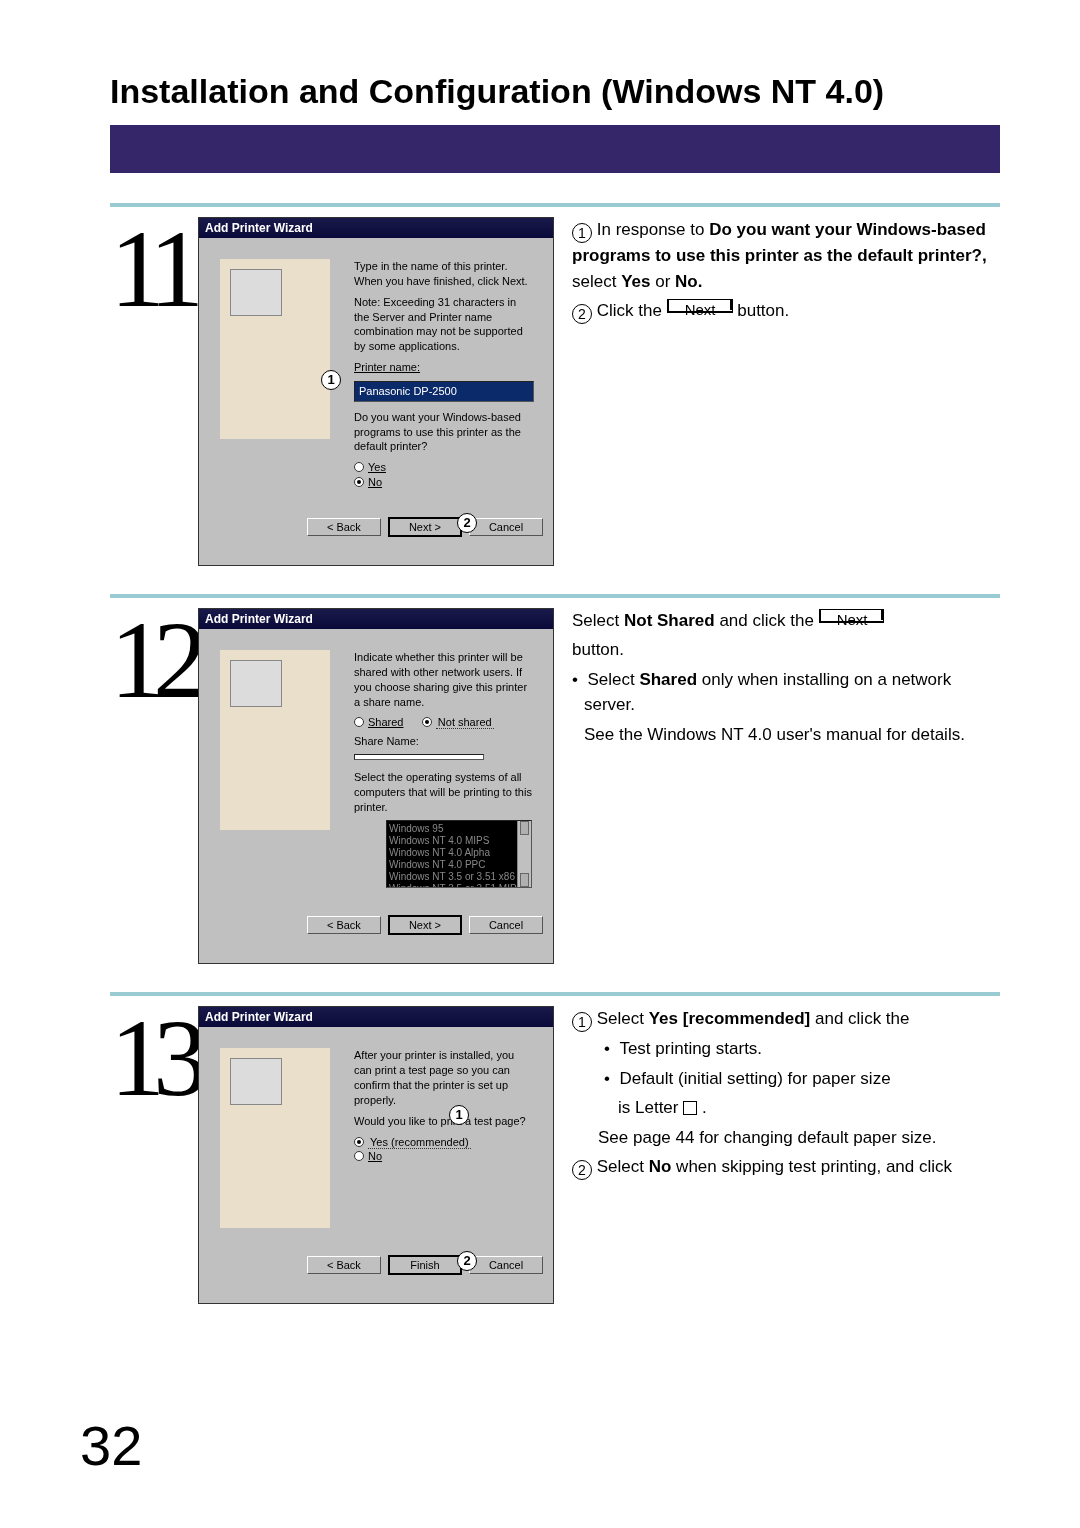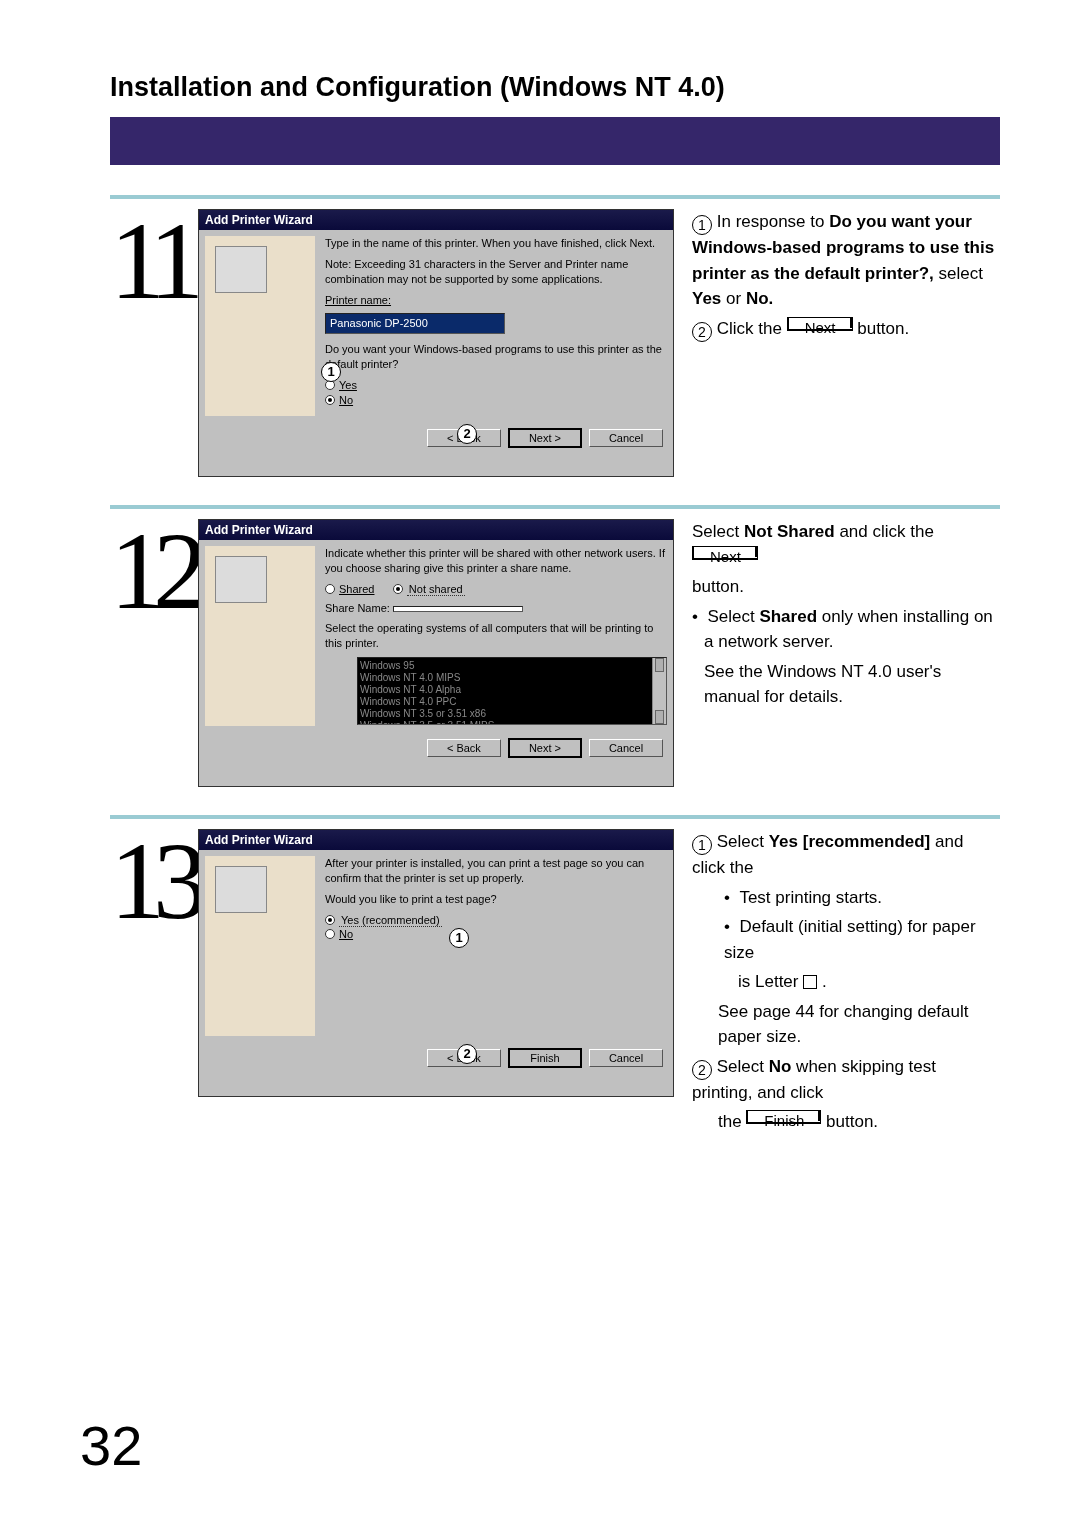--- a/index.html
+++ b/index.html
@@ -8,21 +8,21 @@
     height: 1528px;
     background: #fff;
     font-family: Arial, Helvetica, sans-serif;
     color: #000;
     position: relative;
   }
   .page {
     padding: 72px 80px 40px 110px;
   }
   .title {
-    font-size: 27px;
+    font-size: 34px;
     font-weight: bold;
     margin-bottom: 14px;
   }
   .purple-bar {
     height: 48px;
     background: #35266a;
     margin-bottom: 30px;
   }
   .step-row {
     border-top: 4px solid #9acbd3;
@@ -34,21 +34,21 @@
     font-family: "Times New Roman", serif;
     font-size: 110px;
     line-height: 0.8;
     font-weight: 400;
     width: 88px;
     flex-shrink: 0;
     letter-spacing: -12px;
     padding-top: 8px;
   }
   .dialog-col {
-    width: 476px;
+    width: 356px;
     flex-shrink: 0;
   }
   .desc-col {
     flex: 1;
     padding-left: 18px;
     font-size: 17px;
     line-height: 1.5;
   }
   .desc-col p { margin-bottom: 4px; }
   .circ {
@@ -96,22 +96,22 @@
   }
   .dlg-title {
     background: linear-gradient(#1a1a4a,#0a0a3a);
     color: #fff;
     font-weight: bold;
     padding: 3px 6px;
     font-size: 12px;
   }
   .dlg-body {
     display: flex;
-    padding: 6px;
-    gap: 10px;
+    padding: 21px;
+    gap: 24px;
   }
   .dlg-img {
     width: 110px;
     height: 180px;
     background: #eadfca;
     position: relative;
     flex-shrink: 0;
   }
   .dlg-img::after{
     content:"";
@@ -318,23 +318,18 @@
       <p style="padding-left:46px;">
         <span>is Letter </span><span class="checkbox-draw"></span><span> .</span>
       </p>
       <p style="padding-left:26px;">
         <span>See page </span><span>44</span><span> for changing default paper size.</span>
       </p>
       <p>
         <span class="circ">2</span>
         <span>Select </span><b>No</b><span> when skipping test printing, and click</span>
       </p>
-      <p style="padding-left:26px;">
-        <span>the </span>
-        <span class="btn-draw">Finish</span>
-        <span> button.</span>
-      </p>
     </div>
   </div>
 
 </div>
 
 <div class="page-num">32</div>
 
 </body></html>

